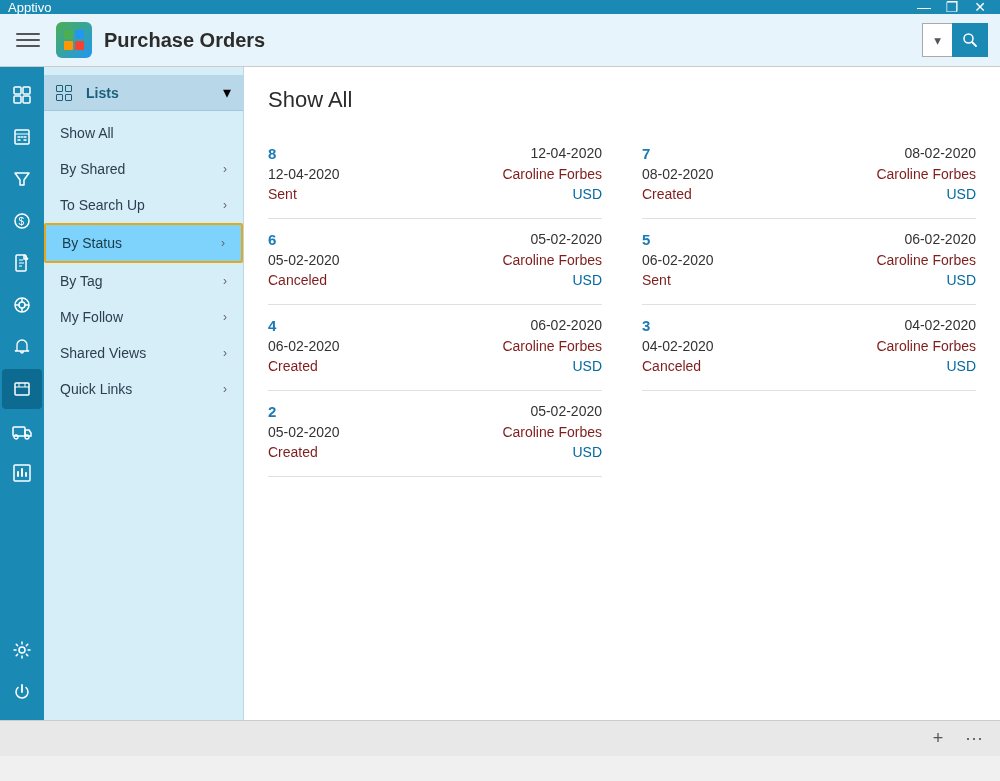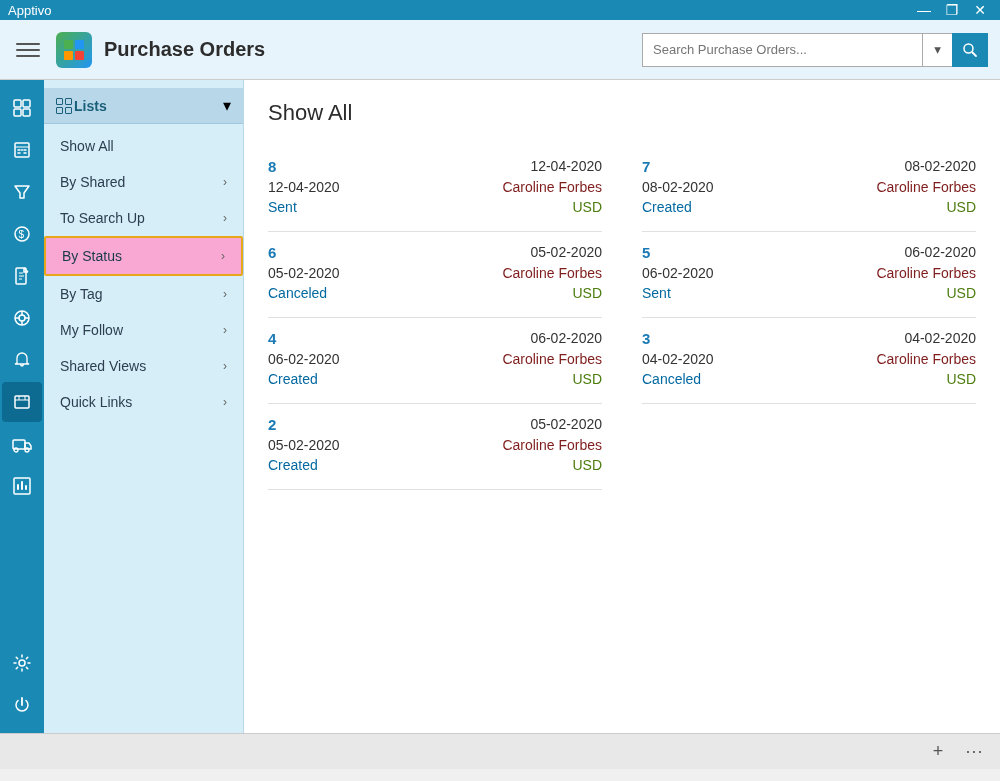--- a/index.html
+++ b/index.html
@@ -1,40 +1,40 @@
 <!DOCTYPE html>
 <html><head>
   <meta charset="utf-8">
   <style>
     * { margin: 0; padding: 0; box-sizing: border-box; }
     body { font-family: 'Segoe UI', Arial, sans-serif; width: 1000px; height: 781px; overflow: hidden; background: #f0f0f0; }
 
     
     .title-bar {
-      height: 20px;
+      height: 14px;
       background: #1a8ab5;
       display: flex;
       align-items: center;
       justify-content: space-between;
       padding: 0 8px;
       color: white;
     }
     .title-bar-left { display: flex; align-items: center; gap: 8px; font-size: 13px; }
     .title-bar-controls { display: flex; gap: 4px; }
     .title-bar-btn {
       width: 24px; height: 20px;
       background: none; border: none;
       color: white; cursor: pointer;
       display: flex; align-items: center; justify-content: center;
       font-size: 14px;
     }
 
     
     .main-header {
-      height: 60px;
+      height: 53px;
       background: #e8f4fb;
       display: flex;
       align-items: center;
       padding: 0 12px;
       border-bottom: 1px solid #ccc;
       gap: 12px;
       justify-content: flex-end;
     }
     .hamburger-btn {
       width: 32px; height: 32px;
@@ -141,35 +141,35 @@
       display: flex;
       align-items: center;
       justify-content: space-between;
       padding: 8px 12px;
       background: #b8d8ea;
       cursor: pointer;
       border-bottom: 1px solid #a0c8df;
       margin-bottom: 4px;
     }
     .nav-lists-header-left {
-      display: flex; align-items: center; gap: 2px;
+      display: flex; align-items: center; gap: 14px;
       font-size: 14px; font-weight: 600; color: #1a5f7a;
     }
     .nav-item {
       display: flex;
       align-items: center;
       justify-content: space-between;
       padding: 10px 16px;
       cursor: pointer;
       font-size: 14px;
       color: #2c3e50;
       border-radius: 2px;
     }
     .nav-item.active {
-      background: #f9a8d4;
+      background: #7dd3fc;
       border: 2px solid #e6a817;
       color: #1a3a4a;
       font-weight: 500;
     }
     .nav-item .chevron { font-size: 12px; color: #666; }
 
     
     .main-content {
       flex: 1;
       background: white;
@@ -200,22 +200,22 @@
     }
     .record-id {
       font-size: 15px;
       font-weight: 600;
       color: #1a7ab5;
       cursor: pointer;
     }
     .record-date { font-size: 14px; color: #333; }
     .record-date2 { font-size: 14px; color: #333; }
     .record-assignee { font-size: 14px; color: #7f1d1d; }
-    .record-status { font-size: 14px; color: #0369a1; }
-    .record-currency { font-size: 14px; color: #4d7c0f; }
+    .record-status { font-size: 14px; color: #7f1d1d; }
+    .record-currency { font-size: 14px; color: #0369a1; }
 
     
     .bottom-bar {
       height: 36px;
       background: #e8e8e8;
       border-top: 1px solid #ccc;
       display: flex;
       align-items: center;
       justify-content: flex-end;
       padding: 0 12px;
@@ -253,21 +253,20 @@
   <div class="app-icon">
     <svg width="24" height="24" viewBox="0 0 24 24">
       <rect x="2" y="2" width="9" height="9" rx="1" fill="#4CAF50"></rect>
       <rect x="13" y="2" width="9" height="9" rx="1" fill="#2196F3"></rect>
       <rect x="2" y="13" width="9" height="9" rx="1" fill="#FF9800"></rect>
       <rect x="13" y="13" width="9" height="9" rx="1" fill="#F44336"></rect>
     </svg>
   </div>
   <span class="app-title">Purchase Orders</span>
   <div class="search-container">
-    <input class="search-input" type="text" placeholder="Search Purchase Orders..." style="">
     <button class="search-dropdown-btn">▾</button>
     <button class="search-btn">
       <svg width="16" height="16" viewBox="0 0 16 16" fill="white">
         <circle cx="6.5" cy="6.5" r="4.5" fill="none" stroke="white" stroke-width="1.5"></circle>
         <line x1="10.5" y1="10.5" x2="14" y2="14" stroke="white" stroke-width="1.8" stroke-linecap="round"></line>
       </svg>
     </button>
   </div>
 </div>
 

